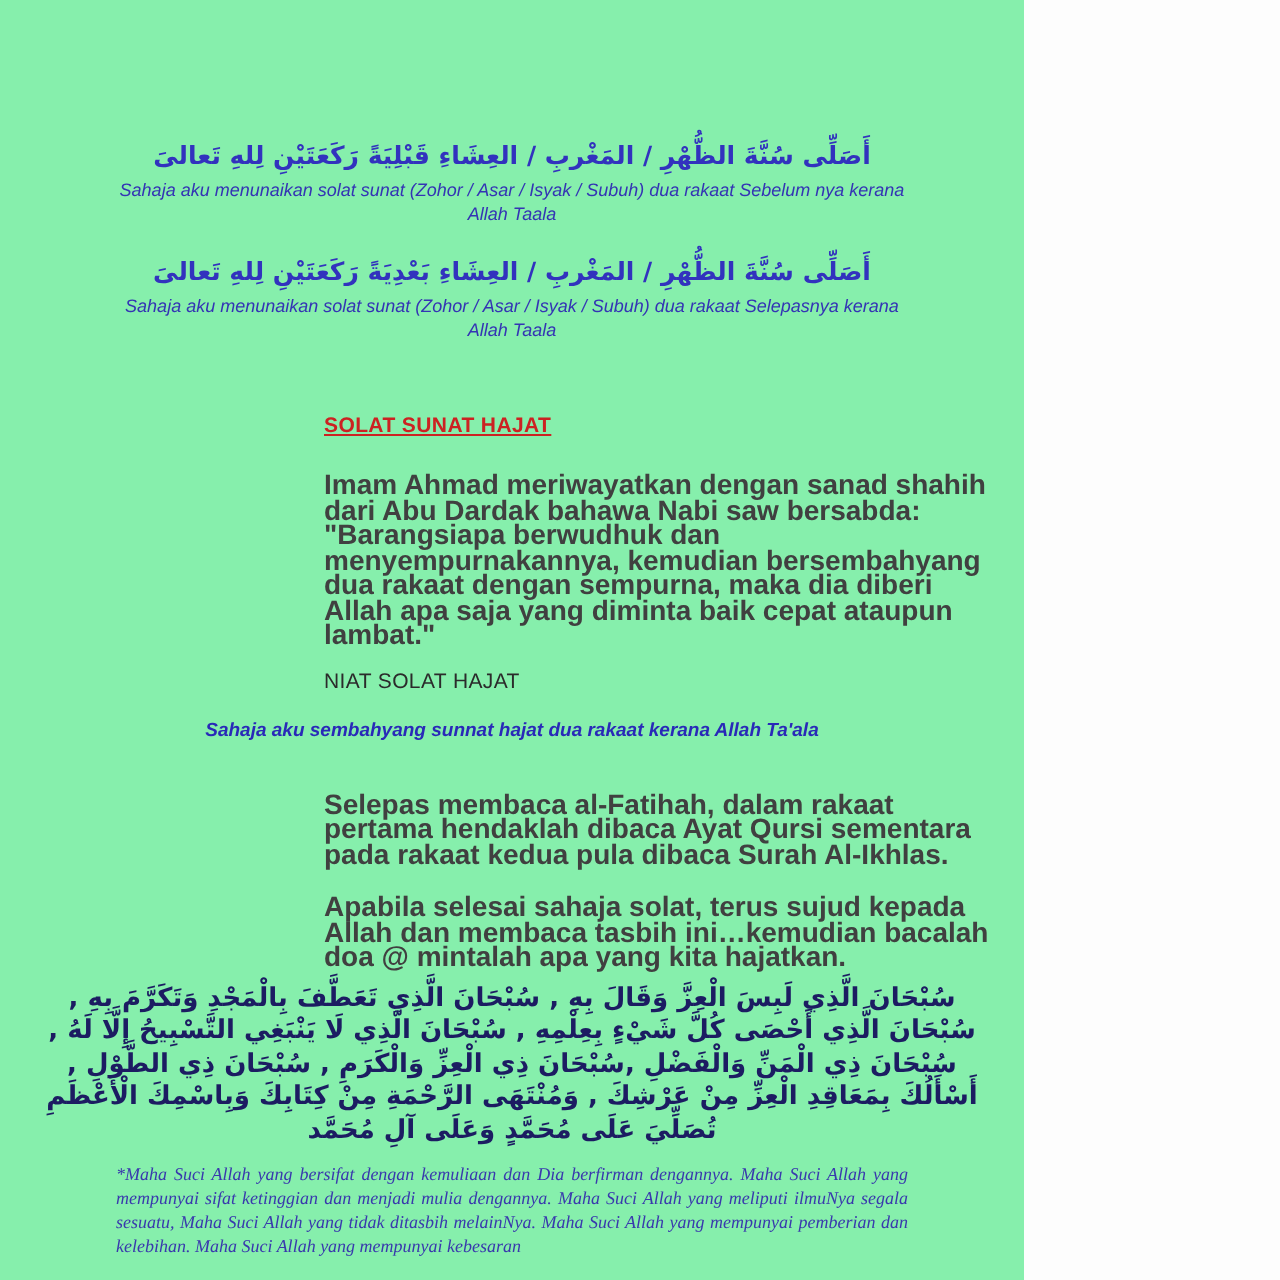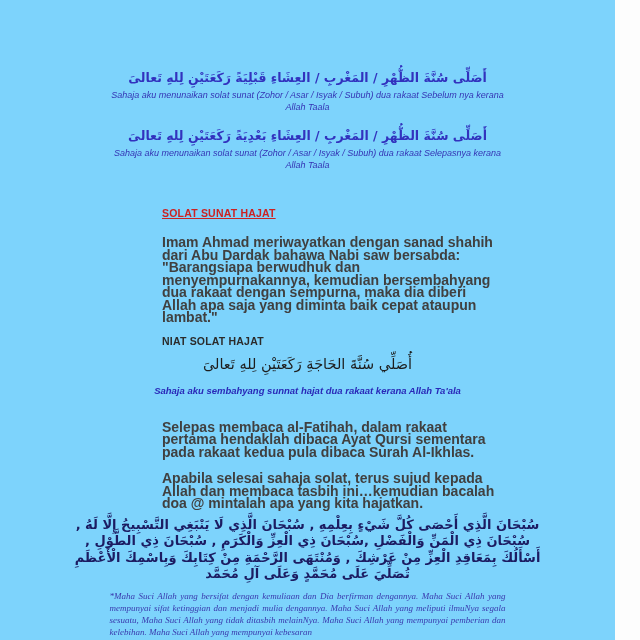--- a/index.html
+++ b/index.html
@@ -1,18 +1,18 @@
 <!DOCTYPE html>
 <html><head>
 <meta charset="utf-8">
 <style>
   html,body{margin:0;padding:0;}
   body{width:640px;height:640px;background:#fdfdfd;}
   .page{
-    position:relative;width:615px;height:640px;background:#7dd3fc;
+    position:relative;width:512px;height:640px;background:#86efac;
     font-family:"Liberation Sans","DejaVu Sans",sans-serif;overflow:hidden;
   }
   .content{padding-top:70px;}
   
   .ar-heading{
     text-align:center;direction:rtl;color:#3232be;font-weight:bold;
     font-size:12.5px;line-height:16px;font-family:"DejaVu Sans",sans-serif;
   }
   .translation{
     text-align:center;color:#3434b4;font-style:italic;font-size:9px;
@@ -20,21 +20,21 @@
   }
   .heading-gap{margin-top:15px;}
   
   .col{margin-left:162px;width:334px;}
   .red-heading{
     color:#cc2222;font-weight:bold;text-decoration:underline;
     font-size:10.5px;margin-top:36px;letter-spacing:.2px;
   }
   .body-para{color:#404040;font-size:14px;line-height:12.5px;font-weight:bold;}
   .hadith{margin-top:17px;}
-  .niat-title{color:#2b2b2b;font-weight:bold;font-size:10.5px;margin-top:11px;letter-spacing:.2px;}
+  .niat-title{color:#2b2b2b;font-weight:normal;font-size:10.5px;margin-top:11px;letter-spacing:.2px;}
   .niat-arabic{
     text-align:center;direction:rtl;color:#1d1d1d;font-size:14.5px;
     margin-top:9px;font-family:"DejaVu Sans",sans-serif;
   }
   .niat-translation{
     text-align:center;color:#2929b8;font-weight:bold;font-style:italic;
     font-size:9.5px;margin-top:13px;
   }
   .instr1{margin-top:25px;}
   .instr2{margin-top:14px;}
@@ -65,30 +65,30 @@
     <div class="translation">Sahaja aku menunaikan solat sunat (Zohor / Asar / Isyak / Subuh) dua rakaat  Selepasnya kerana Allah Taala</div>
 
     <div class="col">
       <div class="red-heading">SOLAT SUNAT HAJAT</div>
 
       <div class="body-para hadith">Imam Ahmad meriwayatkan dengan sanad shahih dari Abu Dardak bahawa Nabi saw bersabda: "Barangsiapa berwudhuk dan menyempurnakannya, kemudian bersembahyang dua rakaat dengan sempurna, maka dia diberi Allah apa saja yang diminta baik cepat ataupun lambat."</div>
 
       <div class="niat-title">NIAT SOLAT HAJAT</div>
     </div>
 
-    <div class="niat-arabic">أُصَلِّي سُنَّةَ الحَاجَةِ رَكَعَتَيْنِ لِلهِ تَعالىَ</div>
 
     <div class="niat-translation">Sahaja aku sembahyang sunnat hajat dua rakaat kerana Allah Ta'ala</div>
 
     <div class="col">
       <div class="body-para instr1">Selepas membaca al-Fatihah, dalam rakaat pertama hendaklah dibaca Ayat Qursi sementara pada rakaat kedua pula dibaca Surah Al-Ikhlas.</div>
       <div class="body-para instr2">Apabila selesai sahaja solat, terus sujud kepada Allah dan membaca tasbih ini…kemudian bacalah doa @ mintalah apa yang kita hajatkan.</div>
     </div>
 
     <div class="tasbih-block">
+      <div>سُبْحَانَ الَّذِي لَبِسَ الْعِزَّ وَقَالَ بِهِ , سُبْحَانَ الَّذِي تَعَطَّفَ بِالْمَجْدِ وَتَكَرَّمَ بِهِ ,</div>
       <div>سُبْحَانَ الَّذِي أَحْصَى كُلَّ شَيْءٍ بِعِلْمِهِ , سُبْحَانَ الَّذِي لَا يَنْبَغِي التَّسْبِيحُ إِلَّا لَهُ ,</div>
       <div>سُبْحَانَ ذِي الْمَنِّ وَالْفَضْلِ ,سُبْحَانَ ذِي الْعِزِّ وَالْكَرَمِ , سُبْحَانَ ذِي الطَّوْلِ ,</div>
       <div>أَسْأَلُكَ بِمَعَاقِدِ الْعِزِّ مِنْ عَرْشِكَ , وَمُنْتَهَى الرَّحْمَةِ مِنْ كِتَابِكَ وَبِاسْمِكَ الْأَعْظَمِ</div>
       <div>تُصَلِّيَ عَلَى مُحَمَّدٍ وَعَلَى آلِ مُحَمَّد</div>
     </div>
 
     <div class="tasbih-translation">*Maha Suci Allah yang bersifat dengan kemuliaan dan Dia berfirman dengannya. Maha Suci Allah yang mempunyai sifat ketinggian dan menjadi mulia dengannya. Maha Suci Allah yang meliputi ilmuNya segala sesuatu, Maha Suci Allah yang tidak ditasbih melainNya. Maha Suci Allah yang mempunyai pemberian dan kelebihan. Maha Suci Allah yang mempunyai kebesaran</div>
 
     <div class="footer">Hak Cipta www.tayibah.com</div>
 

